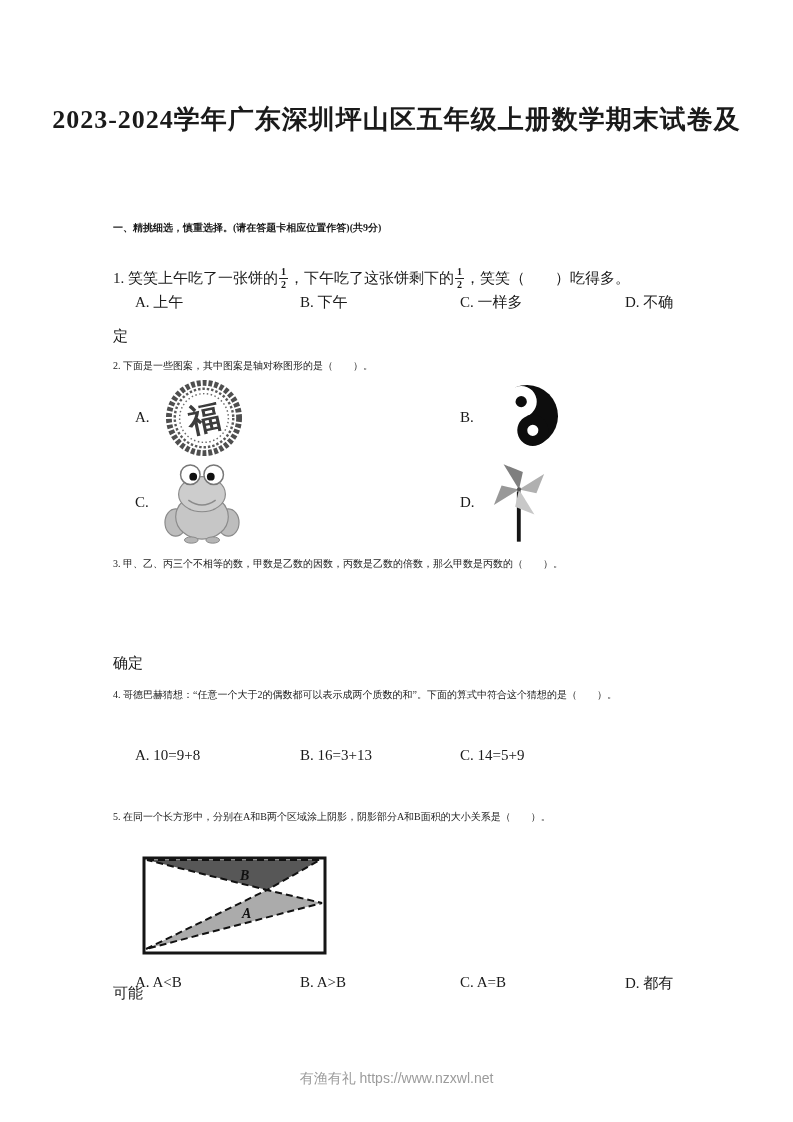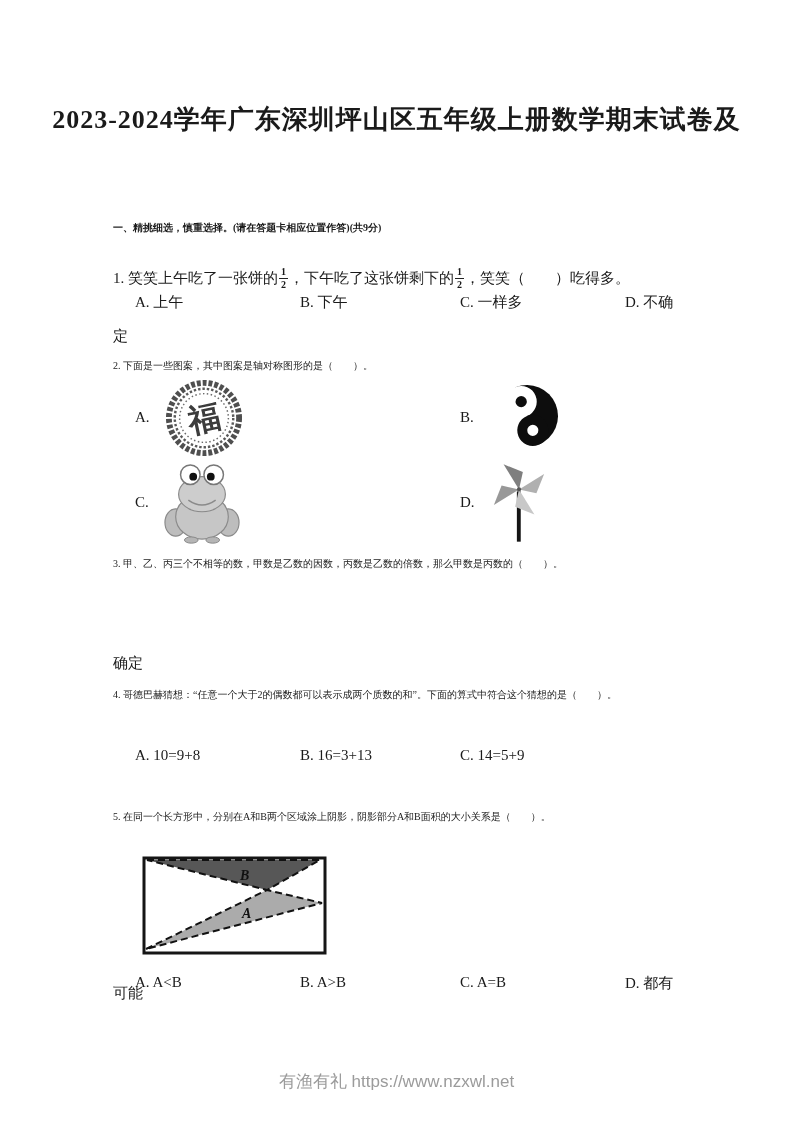--- a/index.html
+++ b/index.html
@@ -20,21 +20,21 @@
   .oa{left:22px}.ob{left:187px}.oc{left:347px}.od{left:512px}
   .wrapline{position:absolute;left:113px;font-size:15px;}
   .imgrow{position:absolute;left:113px;width:640px;}
   .imglabel{position:absolute;font-size:15px;}
   .imgbox{position:absolute;}
   .figure{position:absolute;left:142px;top:856px;}
   .figlabel{font-style:italic;font-weight:700;font-size:14px;fill:#111;
             font-family:"Liberation Serif","DejaVu Serif",serif;}
   .fuchar{font-family:"Liberation Serif","DejaVu Serif",serif;font-weight:700;}
   .footer{position:absolute;top:1070px;left:0;width:793px;text-align:center;color:#9b9b9b;
-          font-size:17px;font-family:"Liberation Sans","DejaVu Sans",sans-serif;}
+          font-size:14px;font-family:"Liberation Sans","DejaVu Sans",sans-serif;}
 </style>
 </head>
 <body>
 
 <div class="page">
 
   <div class="title">
     <div>2023-2024学年广东深圳坪山区五年级上册数学期末试卷及</div>
   </div>
 

